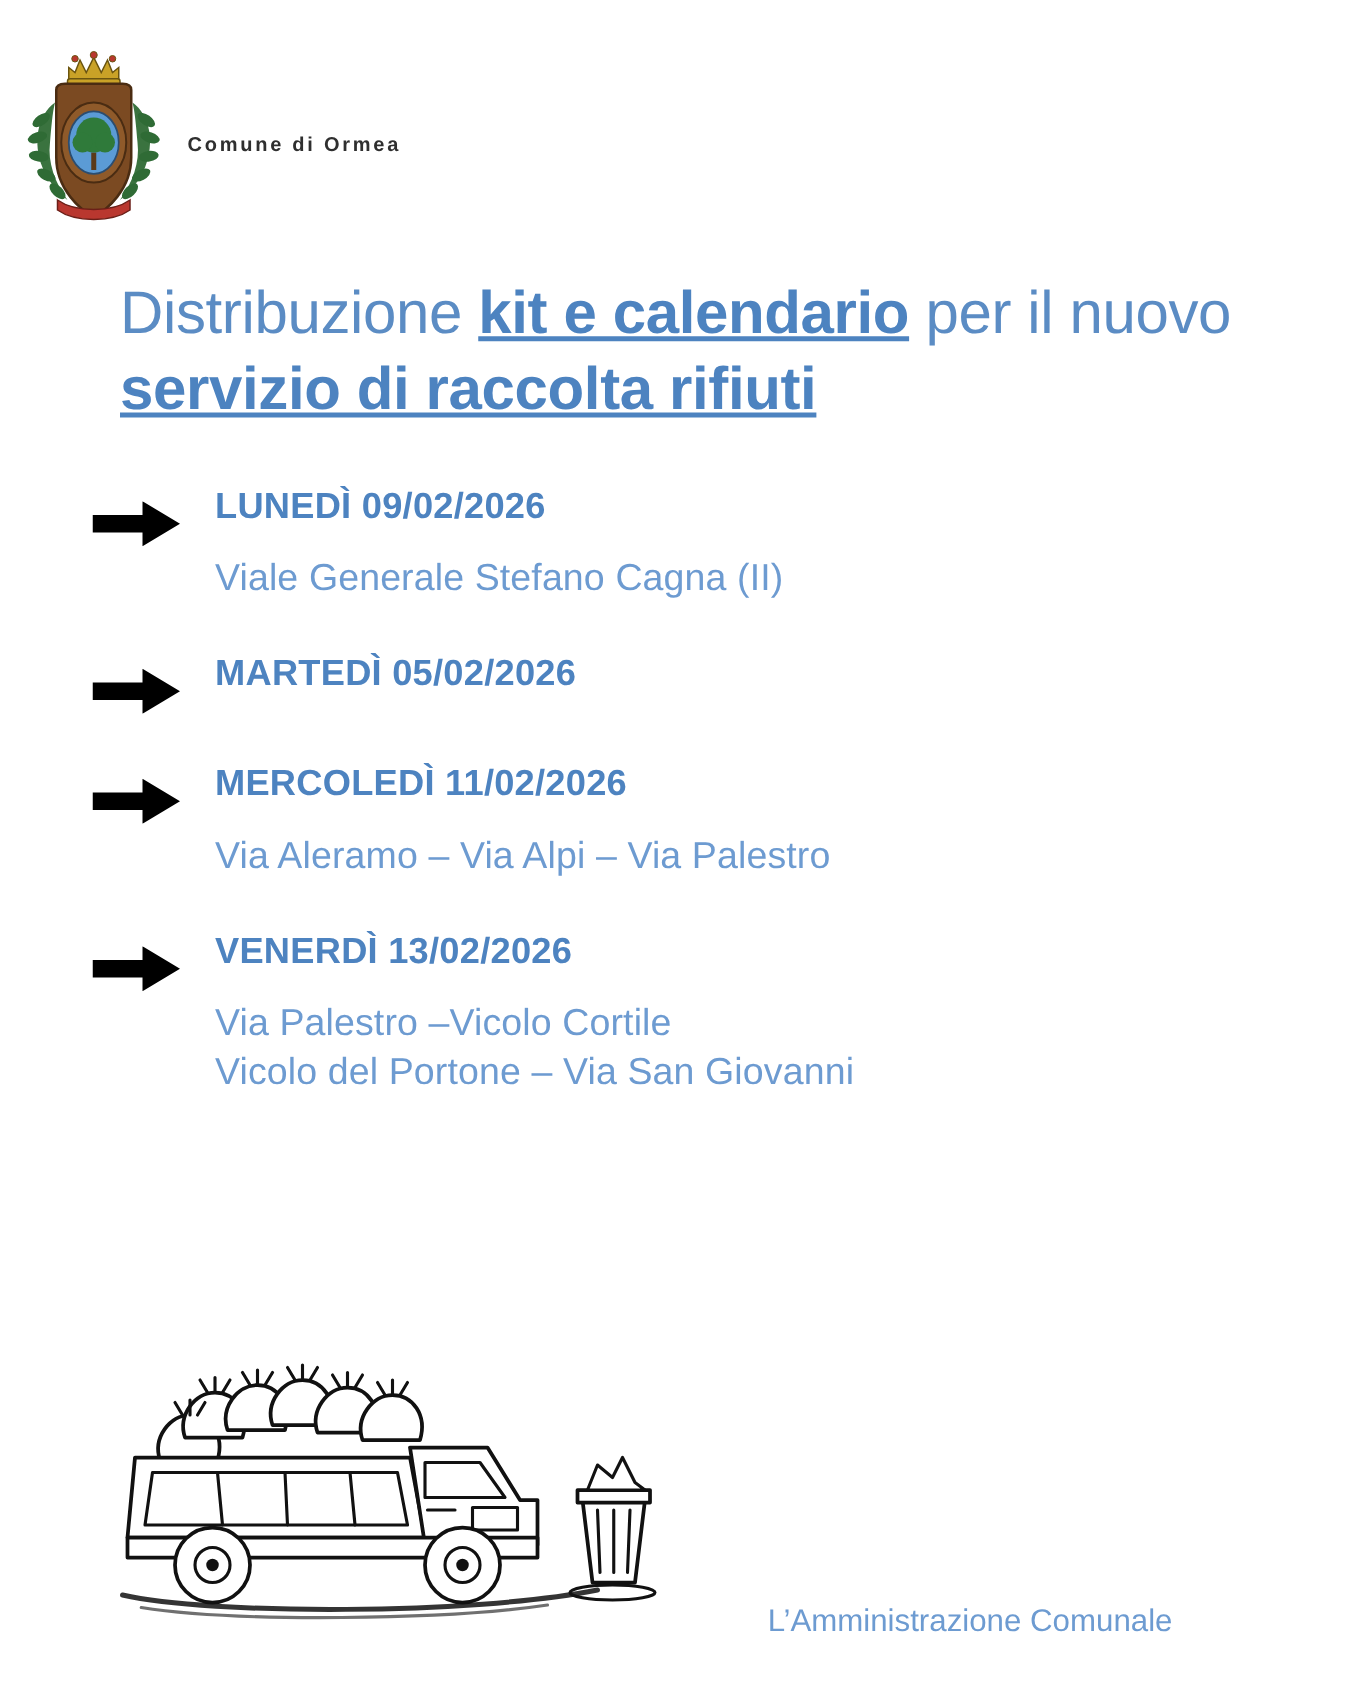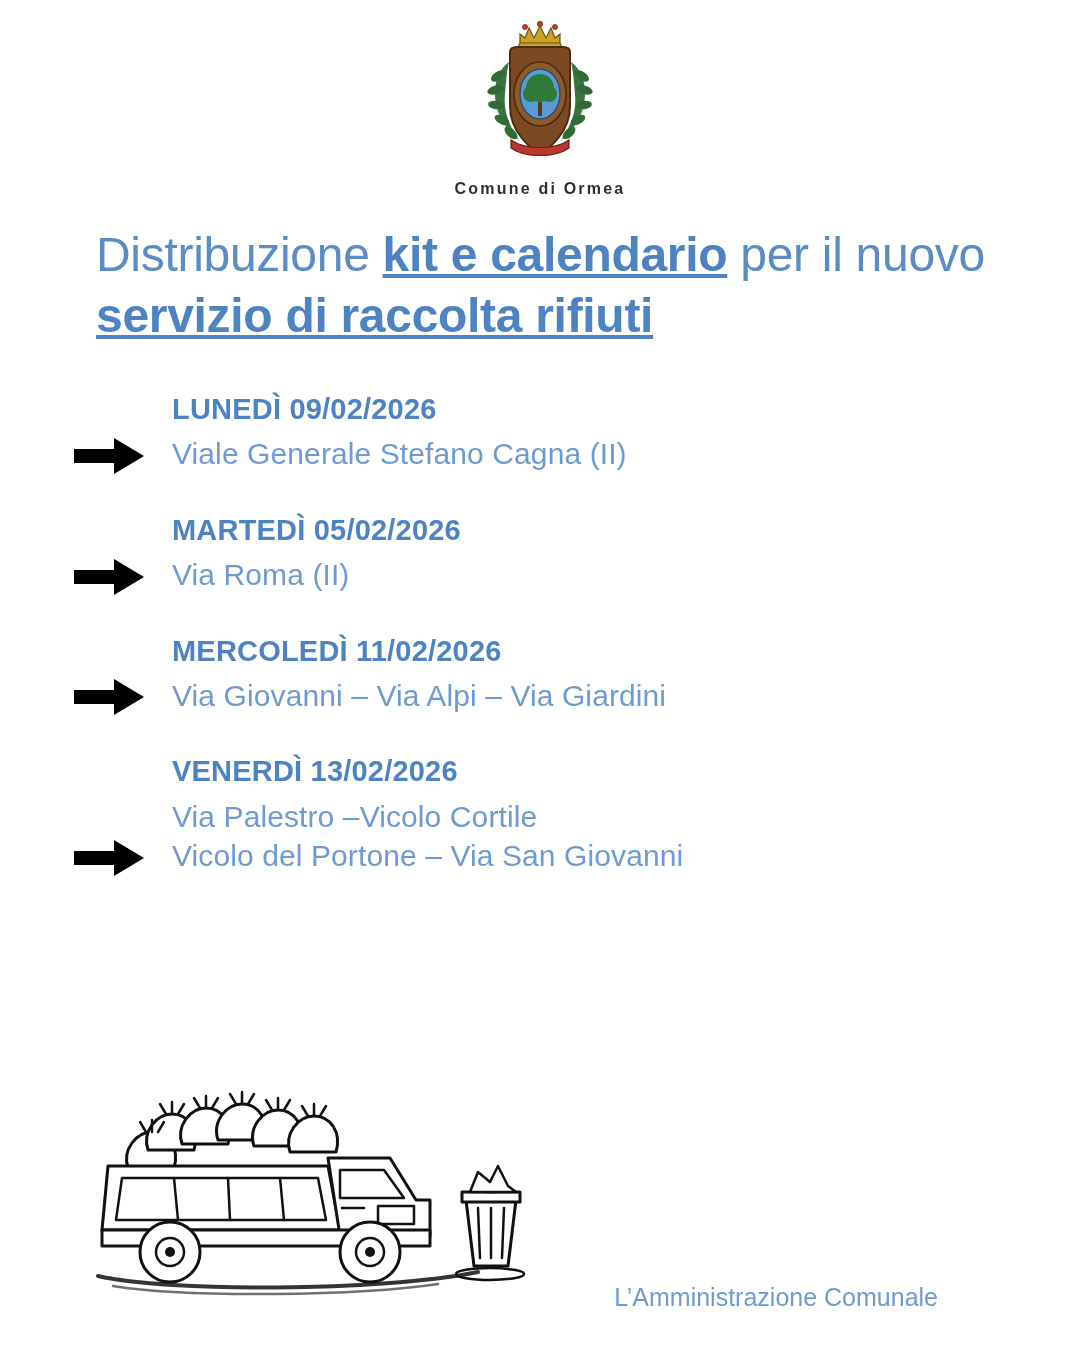--- a/index.html
+++ b/index.html
@@ -13,23 +13,24 @@
     font-family: "Liberation Sans", sans-serif;
     color: #5b8cc4;
     overflow: hidden;
     position: relative;
   }
 
   
   .crest-wrap {
     width: 100%;
     display: flex;
-    flex-direction: column;
+    flex-direction: row;
     align-items: center;
     padding-top: 14px;
+    margin-top: 20px;
   }
   .crest {
     width: 150px;
     height: 160px;
     display: block;
   }
   .comune-name {
     margin-top: 6px;
     font-size: 16px;
     font-weight: bold;
@@ -53,42 +54,42 @@
     text-decoration: underline;
   }
 
   
   .schedule {
     margin: 44px 0 0 0;
     padding: 0 60px 0 74px;
   }
   .entry {
     display: flex;
-    align-items: flex-end;
+    align-items: flex-start;
     margin-bottom: 38px;
   }
   .arrow {
     flex: 0 0 auto;
     width: 70px;
     margin-top: 14px;
     margin-right: 28px;
   }
   .arrow svg { display: block; }
   .entry-body {
     flex: 1 1 auto;
   }
   .day {
     font-size: 29px;
     font-weight: 700;
     color: #4d83c0;
     letter-spacing: 0.2px;
     line-height: 1.25;
   }
   .streets {
-    margin-top: 7px;
+    margin-top: 20px;
     font-size: 30px;
     font-weight: 400;
     color: #6d9bd1;
     line-height: 1.32;
     letter-spacing: 0.1px;
   }
   .streets div { white-space: pre; }
 
   
   .illustration {
@@ -180,36 +181,33 @@
   </div>
 
   <div class="entry">
     <span class="arrow">
       <svg width="70" height="36" viewBox="0 0 70 36" xmlns="http://www.w3.org/2000/svg">
         <path d="M0 11 L40 11 L40 0 L70 18 L40 36 L40 25 L0 25 Z" fill="#000000"></path>
       </svg>
     </span>
     <div class="entry-body">
       <div class="day">MARTEDÌ 05/02/2026</div>
-      <div class="streets">
-        <div>Via Roma (II)</div>
-      </div>
     </div>
   </div>
 
   <div class="entry">
     <span class="arrow">
       <svg width="70" height="36" viewBox="0 0 70 36" xmlns="http://www.w3.org/2000/svg">
         <path d="M0 11 L40 11 L40 0 L70 18 L40 36 L40 25 L0 25 Z" fill="#000000"></path>
       </svg>
     </span>
     <div class="entry-body">
       <div class="day">MERCOLEDÌ 11/02/2026</div>
       <div class="streets">
-        <div>Via Giovanni – Via Alpi – Via Giardini</div>
+        <div>Via Aleramo – Via Alpi – Via Palestro</div>
       </div>
     </div>
   </div>
 
   <div class="entry">
     <span class="arrow">
       <svg width="70" height="36" viewBox="0 0 70 36" xmlns="http://www.w3.org/2000/svg">
         <path d="M0 11 L40 11 L40 0 L70 18 L40 36 L40 25 L0 25 Z" fill="#000000"></path>
       </svg>
     </span>

